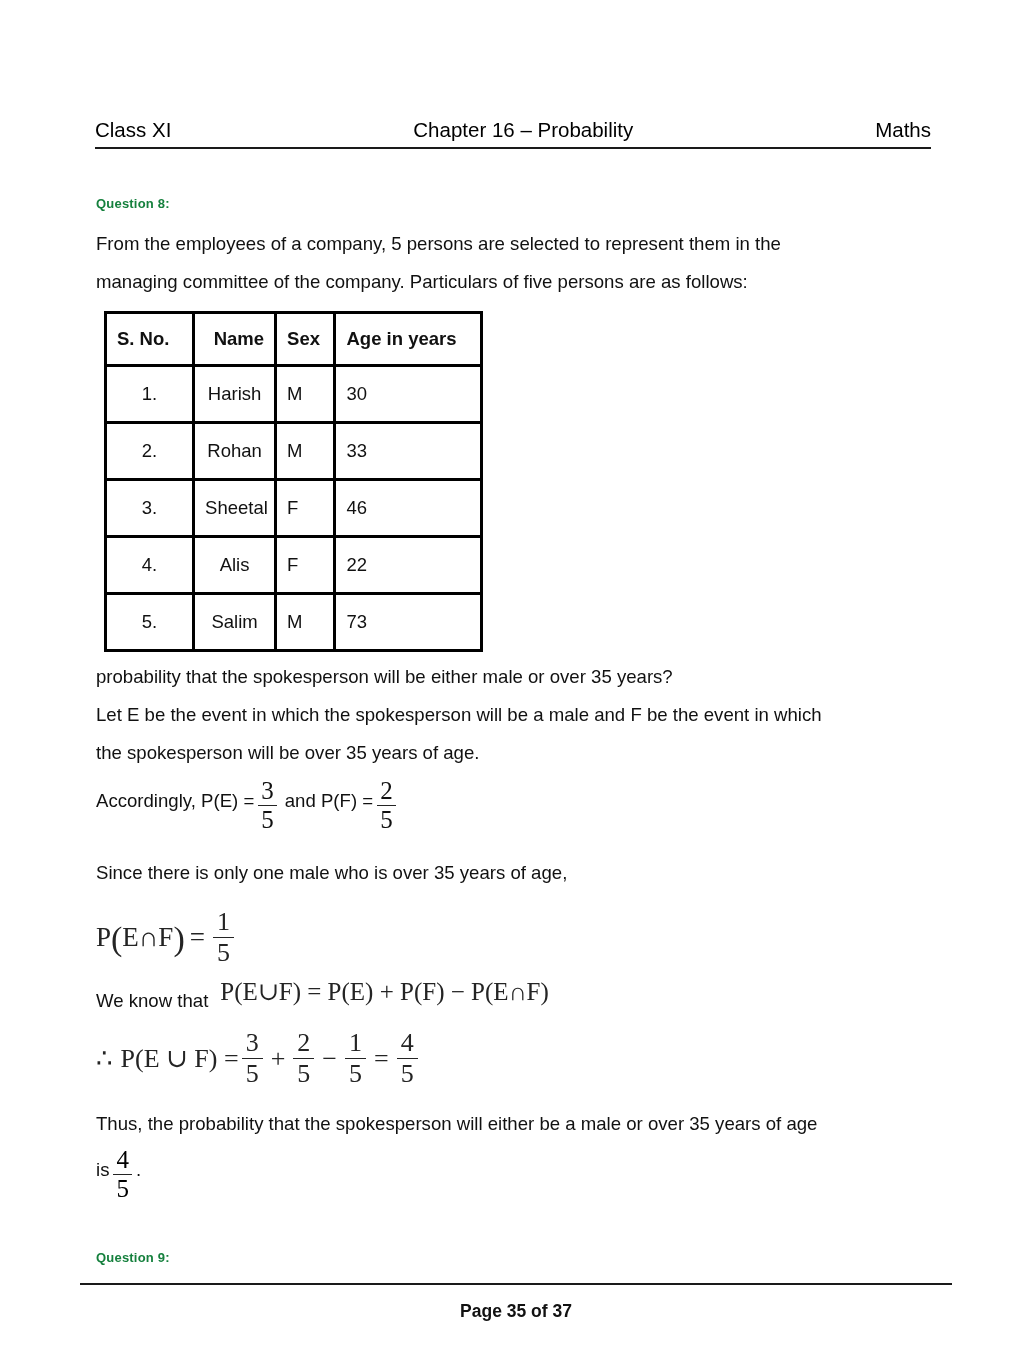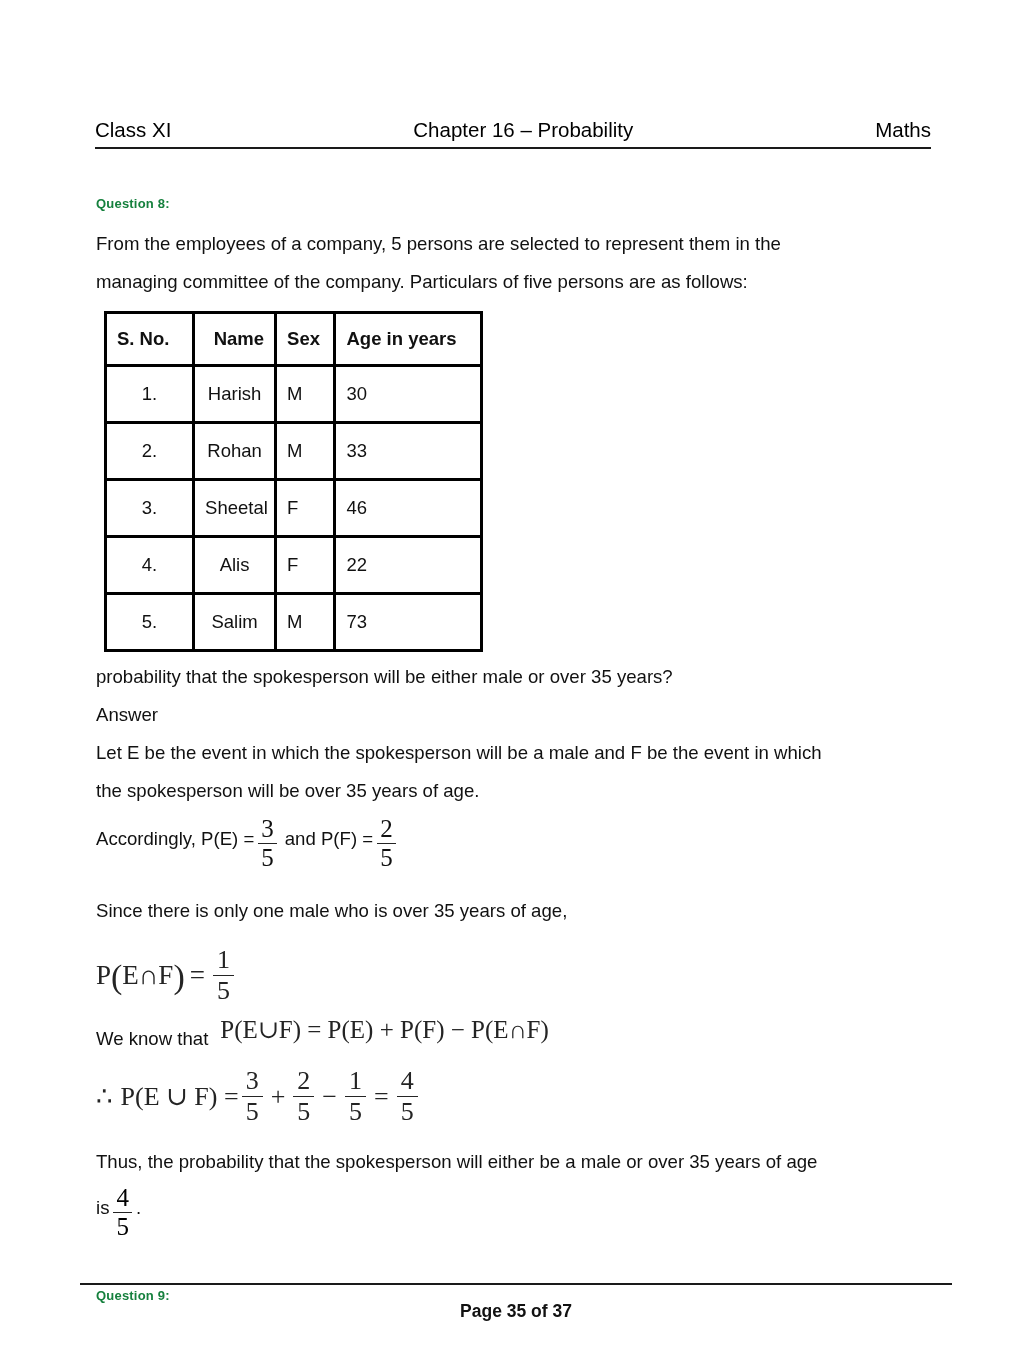--- a/index.html
+++ b/index.html
@@ -261,21 +261,20 @@
             <td class="c-name">Salim</td>
             <td class="c-sex">M</td>
             <td class="c-age">73</td>
           </tr>
         </tbody>
       </table>
     </div>
 
     <div class="para">
       <div>probability that the spokesperson will be either male or over 35 years?</div>
-      <div>Answer</div>
     </div>
 
     <div class="para">
       <div>Let E be the event in which the spokesperson will be a male and F be the event in which</div>
       <div>the spokesperson will be over 35 years of age.</div>
     </div>
 
     <div class="para tight inline-row" style="margin-top:12px;">
       <span class="lead-text">Accordingly, P(E) =</span>
       <span class="frac">

